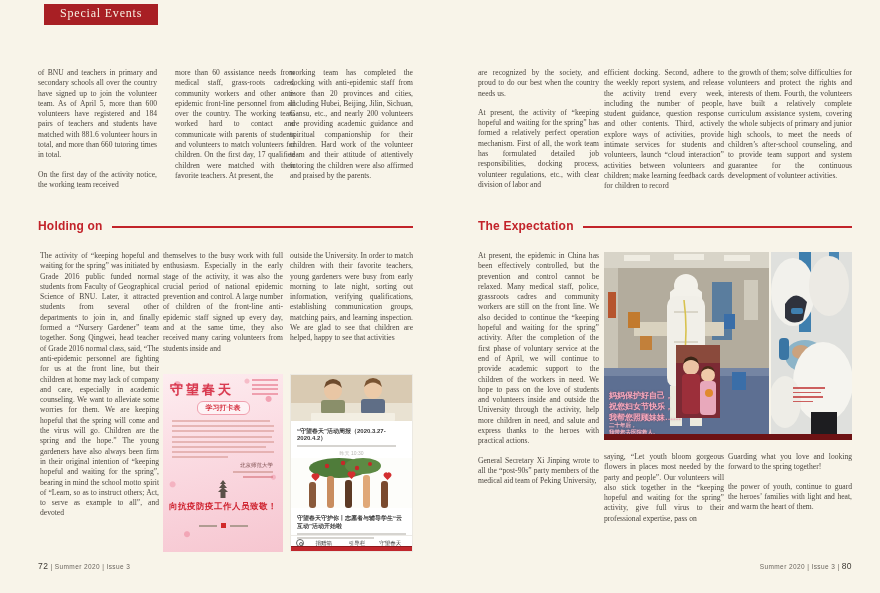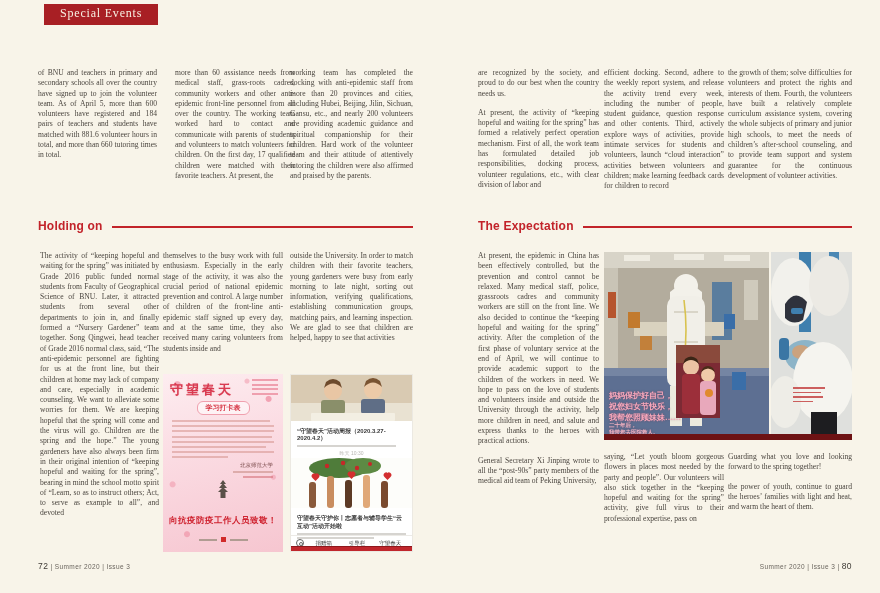--- a/index.html
+++ b/index.html
@@ -24,21 +24,21 @@
       linear-gradient(165deg,#fdedf0 0%,#fbdce3 40%,#f8cfd8 75%,#f6c6d0 100%)}
   .poster-title{color:#d93a50;font-weight:bold;font-size:13px;letter-spacing:3px;margin:7px 0 1px 7px;text-shadow:0 0 1px rgba(217,58,80,.35)}
   .poster-tr{position:absolute;right:5px;top:5px}
   .poster-tr .sk{width:26px;height:2px;background:#ef9fae;margin:0 0 2.5px}
   .poster-badge{color:#d5303f;font-family:"Liberation Sans",sans-serif;font-weight:bold;font-size:7px;background:rgba(255,255,255,.55);border:1px solid #f0a0ae;border-radius:6px;padding:1px 8px;width:max-content;margin:2px auto 5px}
   .poster-body{padding:0 9px}
   .poster-body .sk{height:2px;background:#d89a94;opacity:.6;margin:3.2px 0}
   .poster-sig{text-align:right;font-size:5.5px;color:#7a4a4a;margin:3px 10px 0}
   .poster-sig .sk{height:2px;background:#c98f89;opacity:.6;margin:2.5px 0 0 auto;width:40px}
   .pagoda{display:block;margin:2px auto 0}
-  .poster-salute{color:#cf2330;font-weight:bold;font-size:8.5px;text-align:center;letter-spacing:.5px;margin-top:17px}
+  .poster-salute{color:#cf2330;font-weight:bold;font-size:8.5px;text-align:center;letter-spacing:.5px;margin-top:3px}
   .poster-foot{text-align:center;margin-top:3px}
   .poster-foot .g{display:inline-block;width:18px;height:2px;background:#b09c92;vertical-align:middle}
   .poster-foot .r{display:inline-block;width:5px;height:5px;background:#d12a2a;vertical-align:middle;margin:0 4px}
   
   #feed{position:absolute;left:290px;top:374px;width:123px;height:178px;background:#fff;border:1px solid #ece9e2;box-sizing:border-box;overflow:hidden}
   .feed-t{font-family:"Liberation Sans",sans-serif;font-weight:bold;font-size:6px;line-height:7.4px;color:#3a3a3a;margin:3px 6px 2px}
   .feed-sk{height:2px;background:#d6d4d0;margin:2.5px 6px}
   .feed-time{text-align:center;font-family:"Liberation Sans",sans-serif;font-size:5px;color:#b8b6b2;margin:3px 0 2px}
   .feed-nav{position:absolute;left:0;right:0;bottom:4px;border-top:1px solid #eceae6;display:flex;align-items:center;padding:3px 5px 0}
   .feed-nav .ic{width:8px;height:8px;border:1px solid #666;border-radius:50%;box-sizing:border-box;margin-right:3px;position:relative}
@@ -55,20 +55,21 @@
 </style>
 </head>
 <body>
 
 <div class="banner">
   <span>Special Events</span>
 </div>
 
 <div class="abs col" style="left:38px;top:68px;width:119px">
   <p>of BNU and teachers in primary and secondary schools all over the country have signed up to join the volunteer team. As of April 5, more than 600 volunteers have registered and 184 pairs of teachers and students have matched with 881.6 volunteer hours in total, and more than 660 tutoring times in total.</p>
+  <p>On the first day of the activity notice, the working team received</p>
 </div>
 <div class="abs col" style="left:175px;top:68px;width:120px">
   <p>more than 60 assistance needs from medical staff, grass-roots cadres, community workers and other anti-epidemic front-line personnel from all over the country. The working team worked hard to contact and communicate with parents of students and volunteers to match volunteers for children. On the first day, 17 qualified children were matched with their favorite teachers. At present, the</p>
 </div>
 <div class="abs col" style="left:290px;top:68px;width:123px">
   <p>working team has completed the docking with anti-epidemic staff from more than 20 provinces and cities, including Hubei, Beijing, Jilin, Sichuan, Gansu, etc., and nearly 200 volunteers are providing academic guidance and spiritual companionship for their children. Hard work of the volunteer team and their attitude of attentively tutoring the children were also affirmed and praised by the parents.</p>
 </div>
 <div class="abs col" style="left:478px;top:68px;width:121px">
   <p>are recognized by the society, and proud to do our best when the country needs us.</p>
   <p>At present, the activity of “keeping hopeful and waiting for the spring” has formed a relatively perfect operation mechanism. First of all, the work team has formulated detailed job responsibilities, docking process, volunteer regulations, etc., with clear division of labor and</p>

